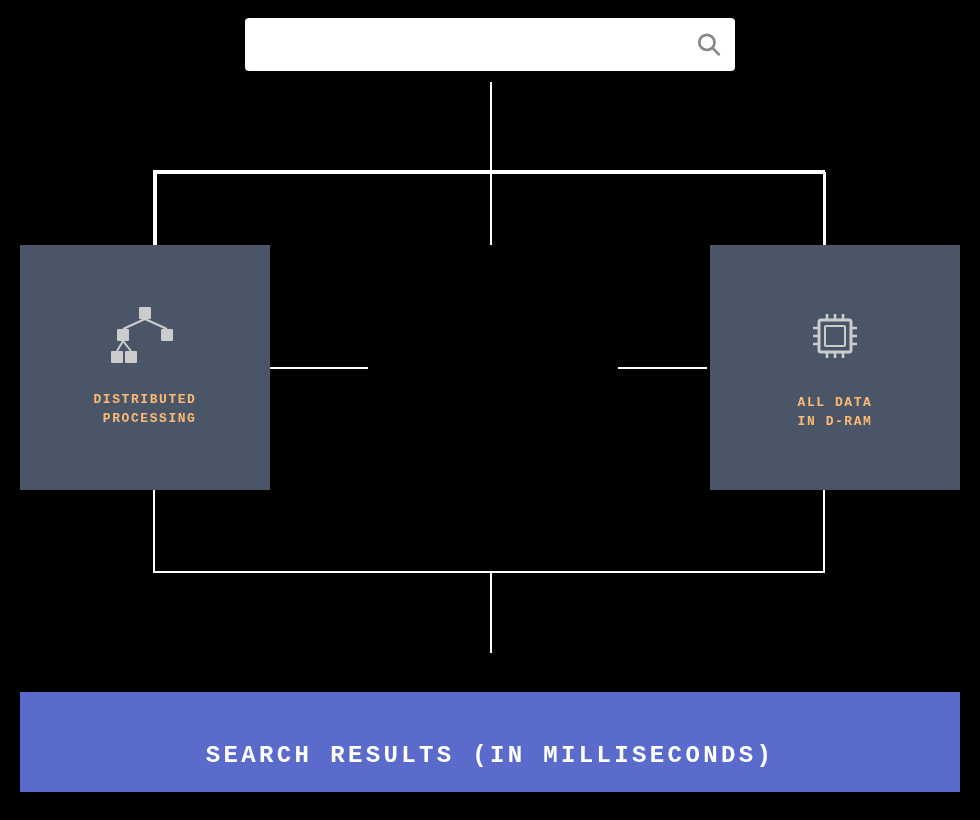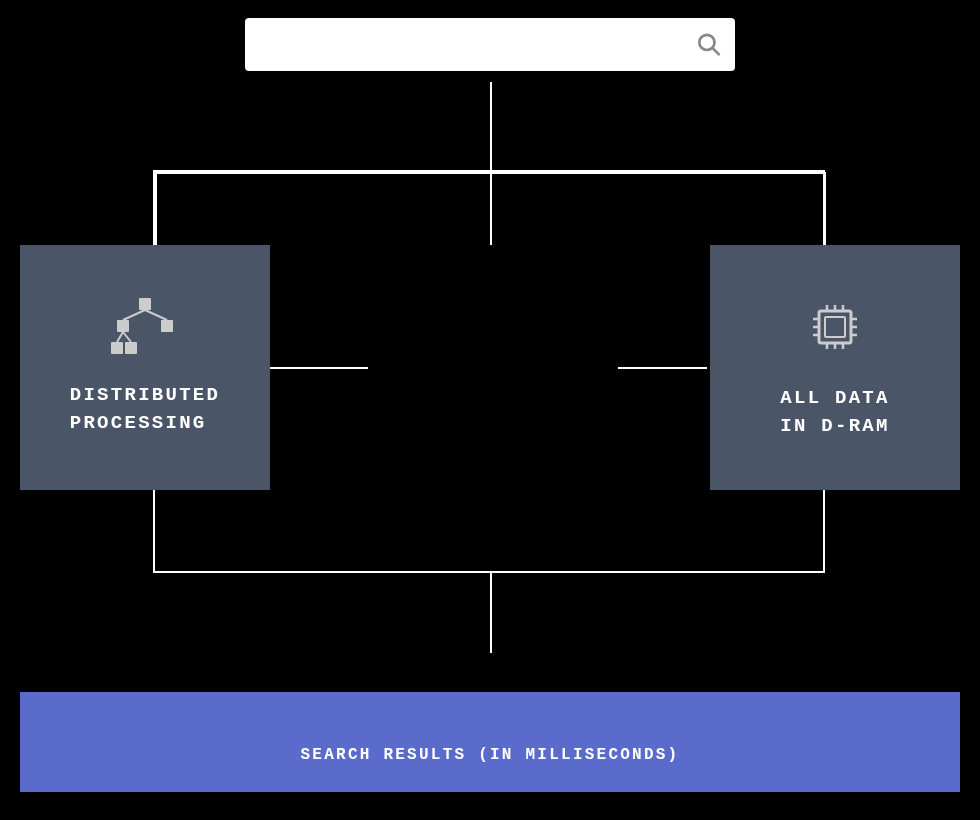--- a/index.html
+++ b/index.html
@@ -128,24 +128,24 @@
       justify-content: center;
       gap: 20px;
       cursor: pointer;
     }
 
     .card-icon {
       color: #d0d0d0;
     }
 
     .card-label {
-      color: #ffffff;
-      font-size: 19px;
+      color: #fdba74;
+      font-size: 13px;
       letter-spacing: 0.12em;
-      text-align: left;
+      text-align: right;
       font-family: 'Courier New', Courier, monospace;
       font-weight: 600;
       line-height: 1.5;
       text-transform: uppercase;
     }
 
     
     .rect-border {
       position: absolute;
       left: 153px;
@@ -176,21 +176,21 @@
       height: 100px;
       background: #5b6bcc;
       display: flex;
       align-items: center;
       justify-content: center;
       cursor: pointer;
     }
 
     .results-label {
       color: #fff;
-      font-size: 16px;
+      font-size: 24px;
       letter-spacing: 0.14em;
       font-family: 'Courier New', Courier, monospace;
       font-weight: 600;
       text-transform: uppercase;
       margin-top: 26px;
     }
 
     
     .line-left-right-connector {
       position: absolute;

